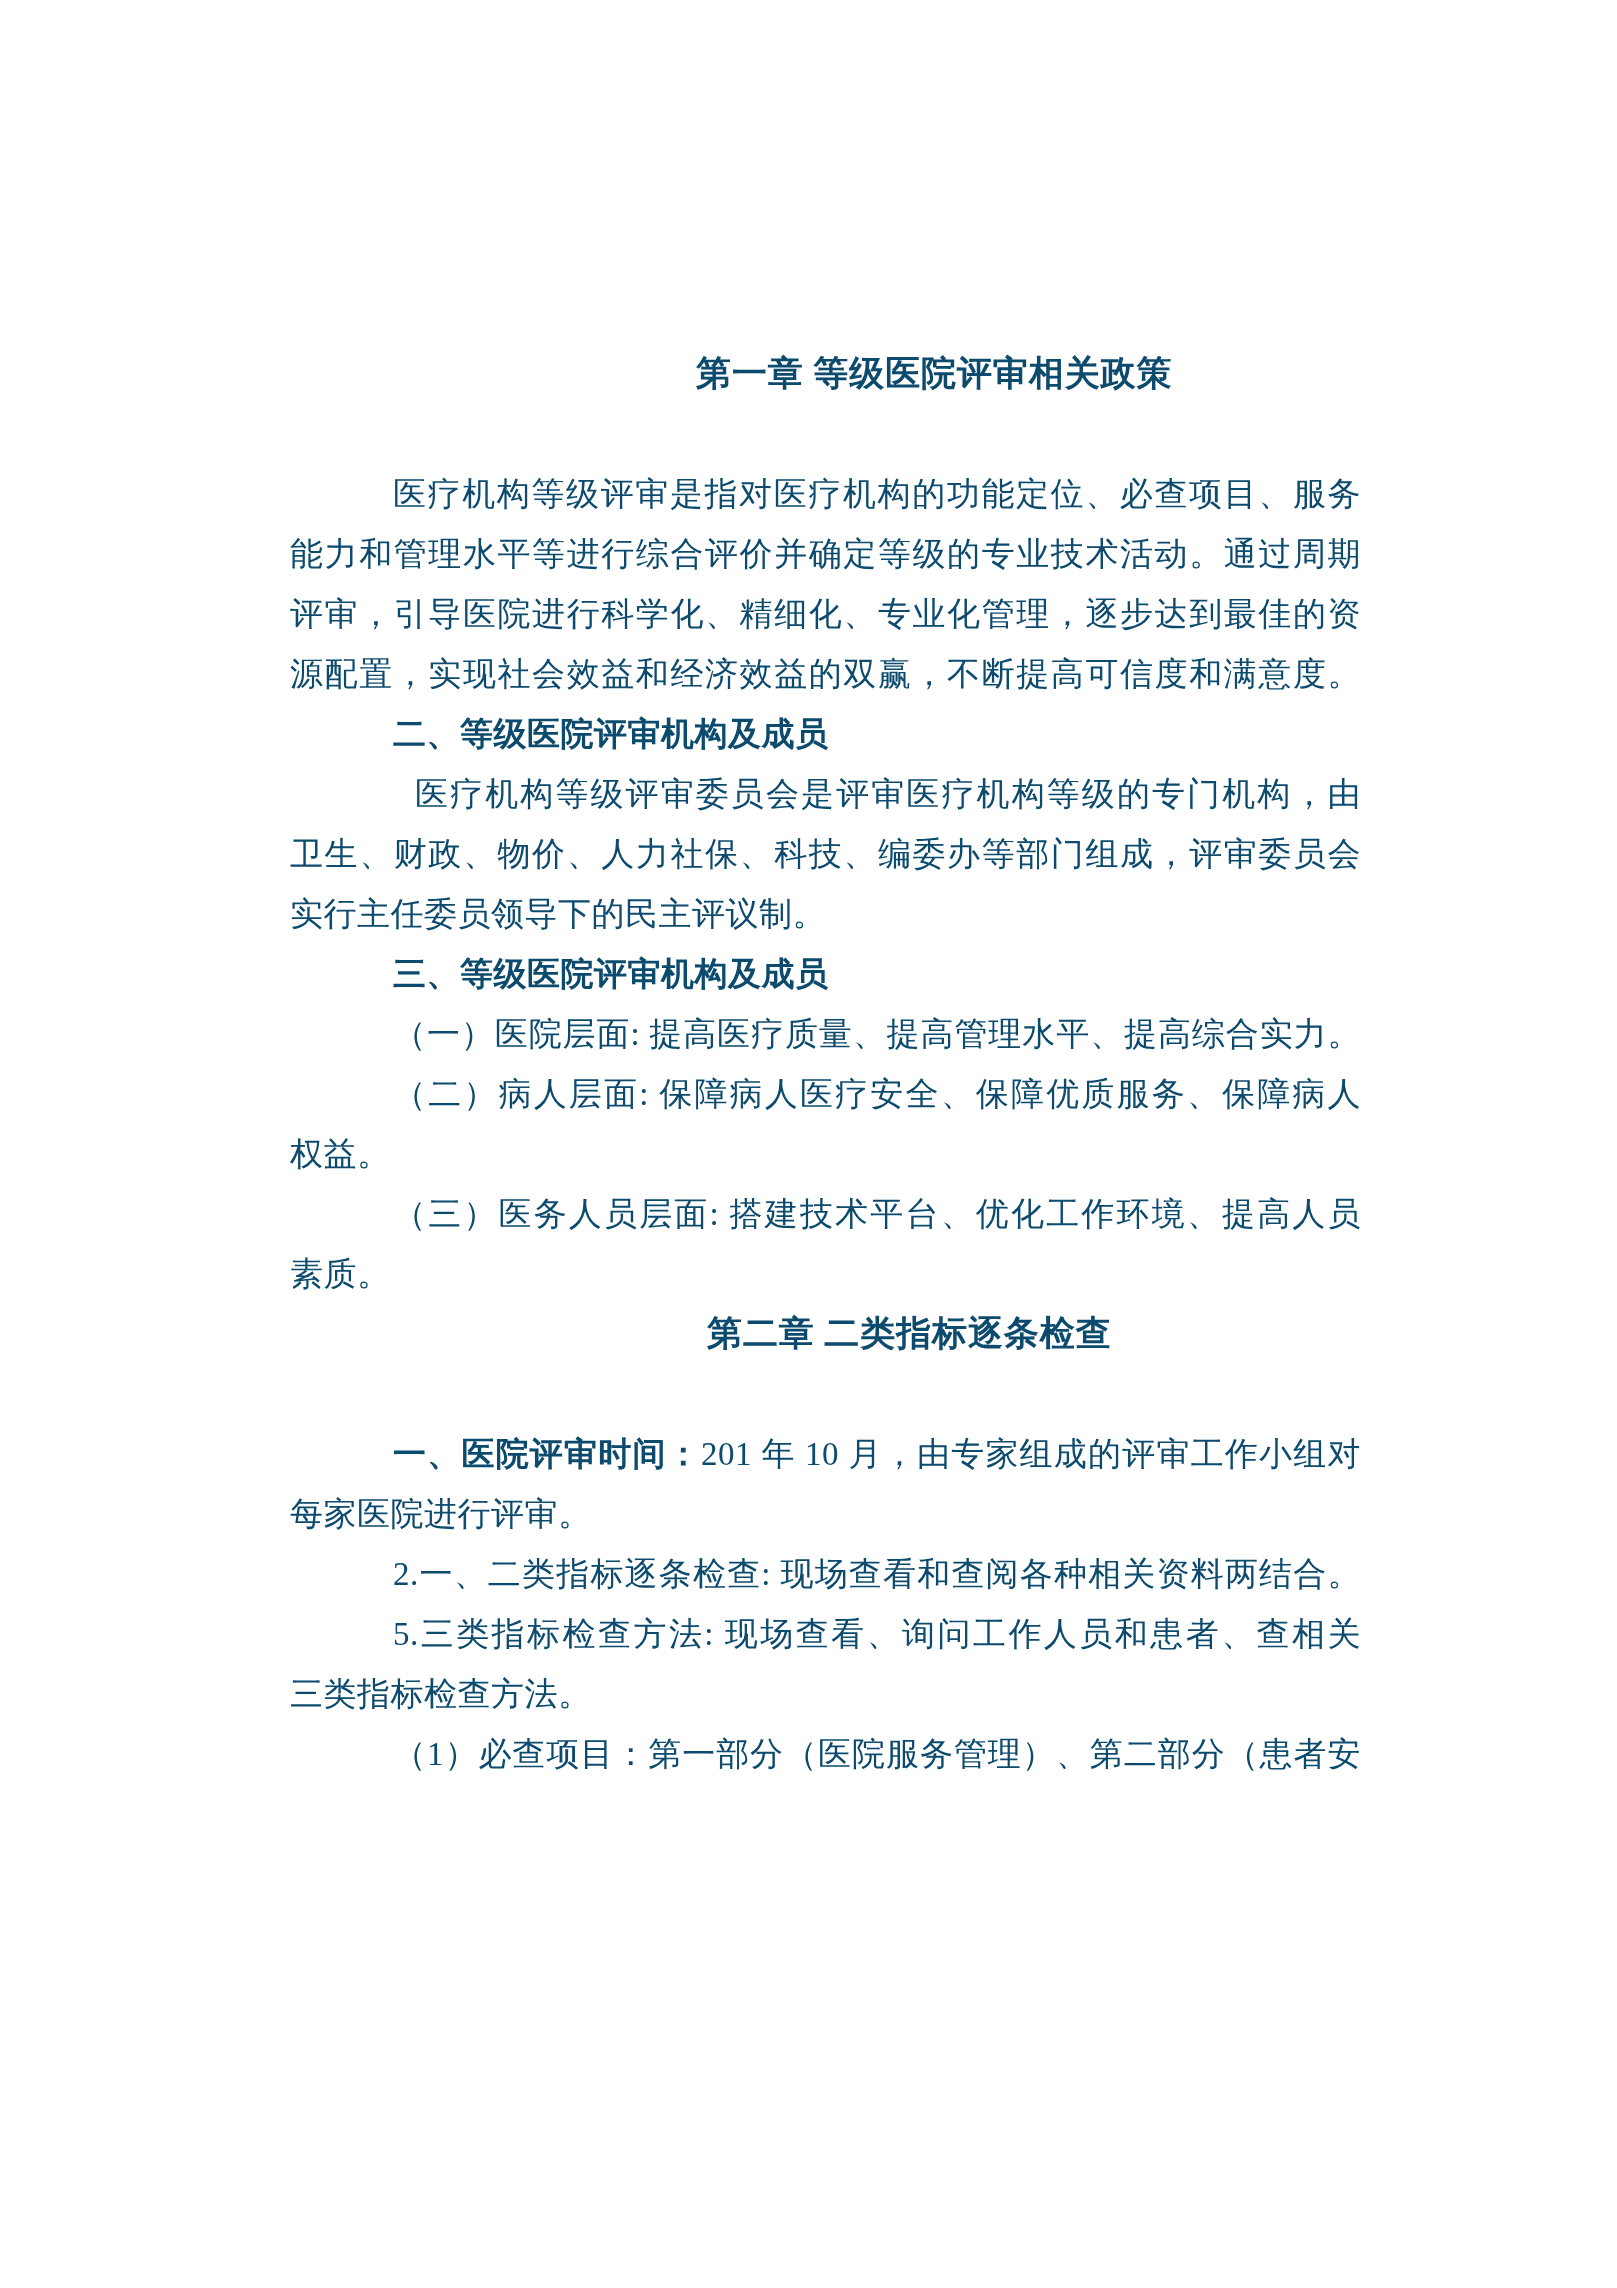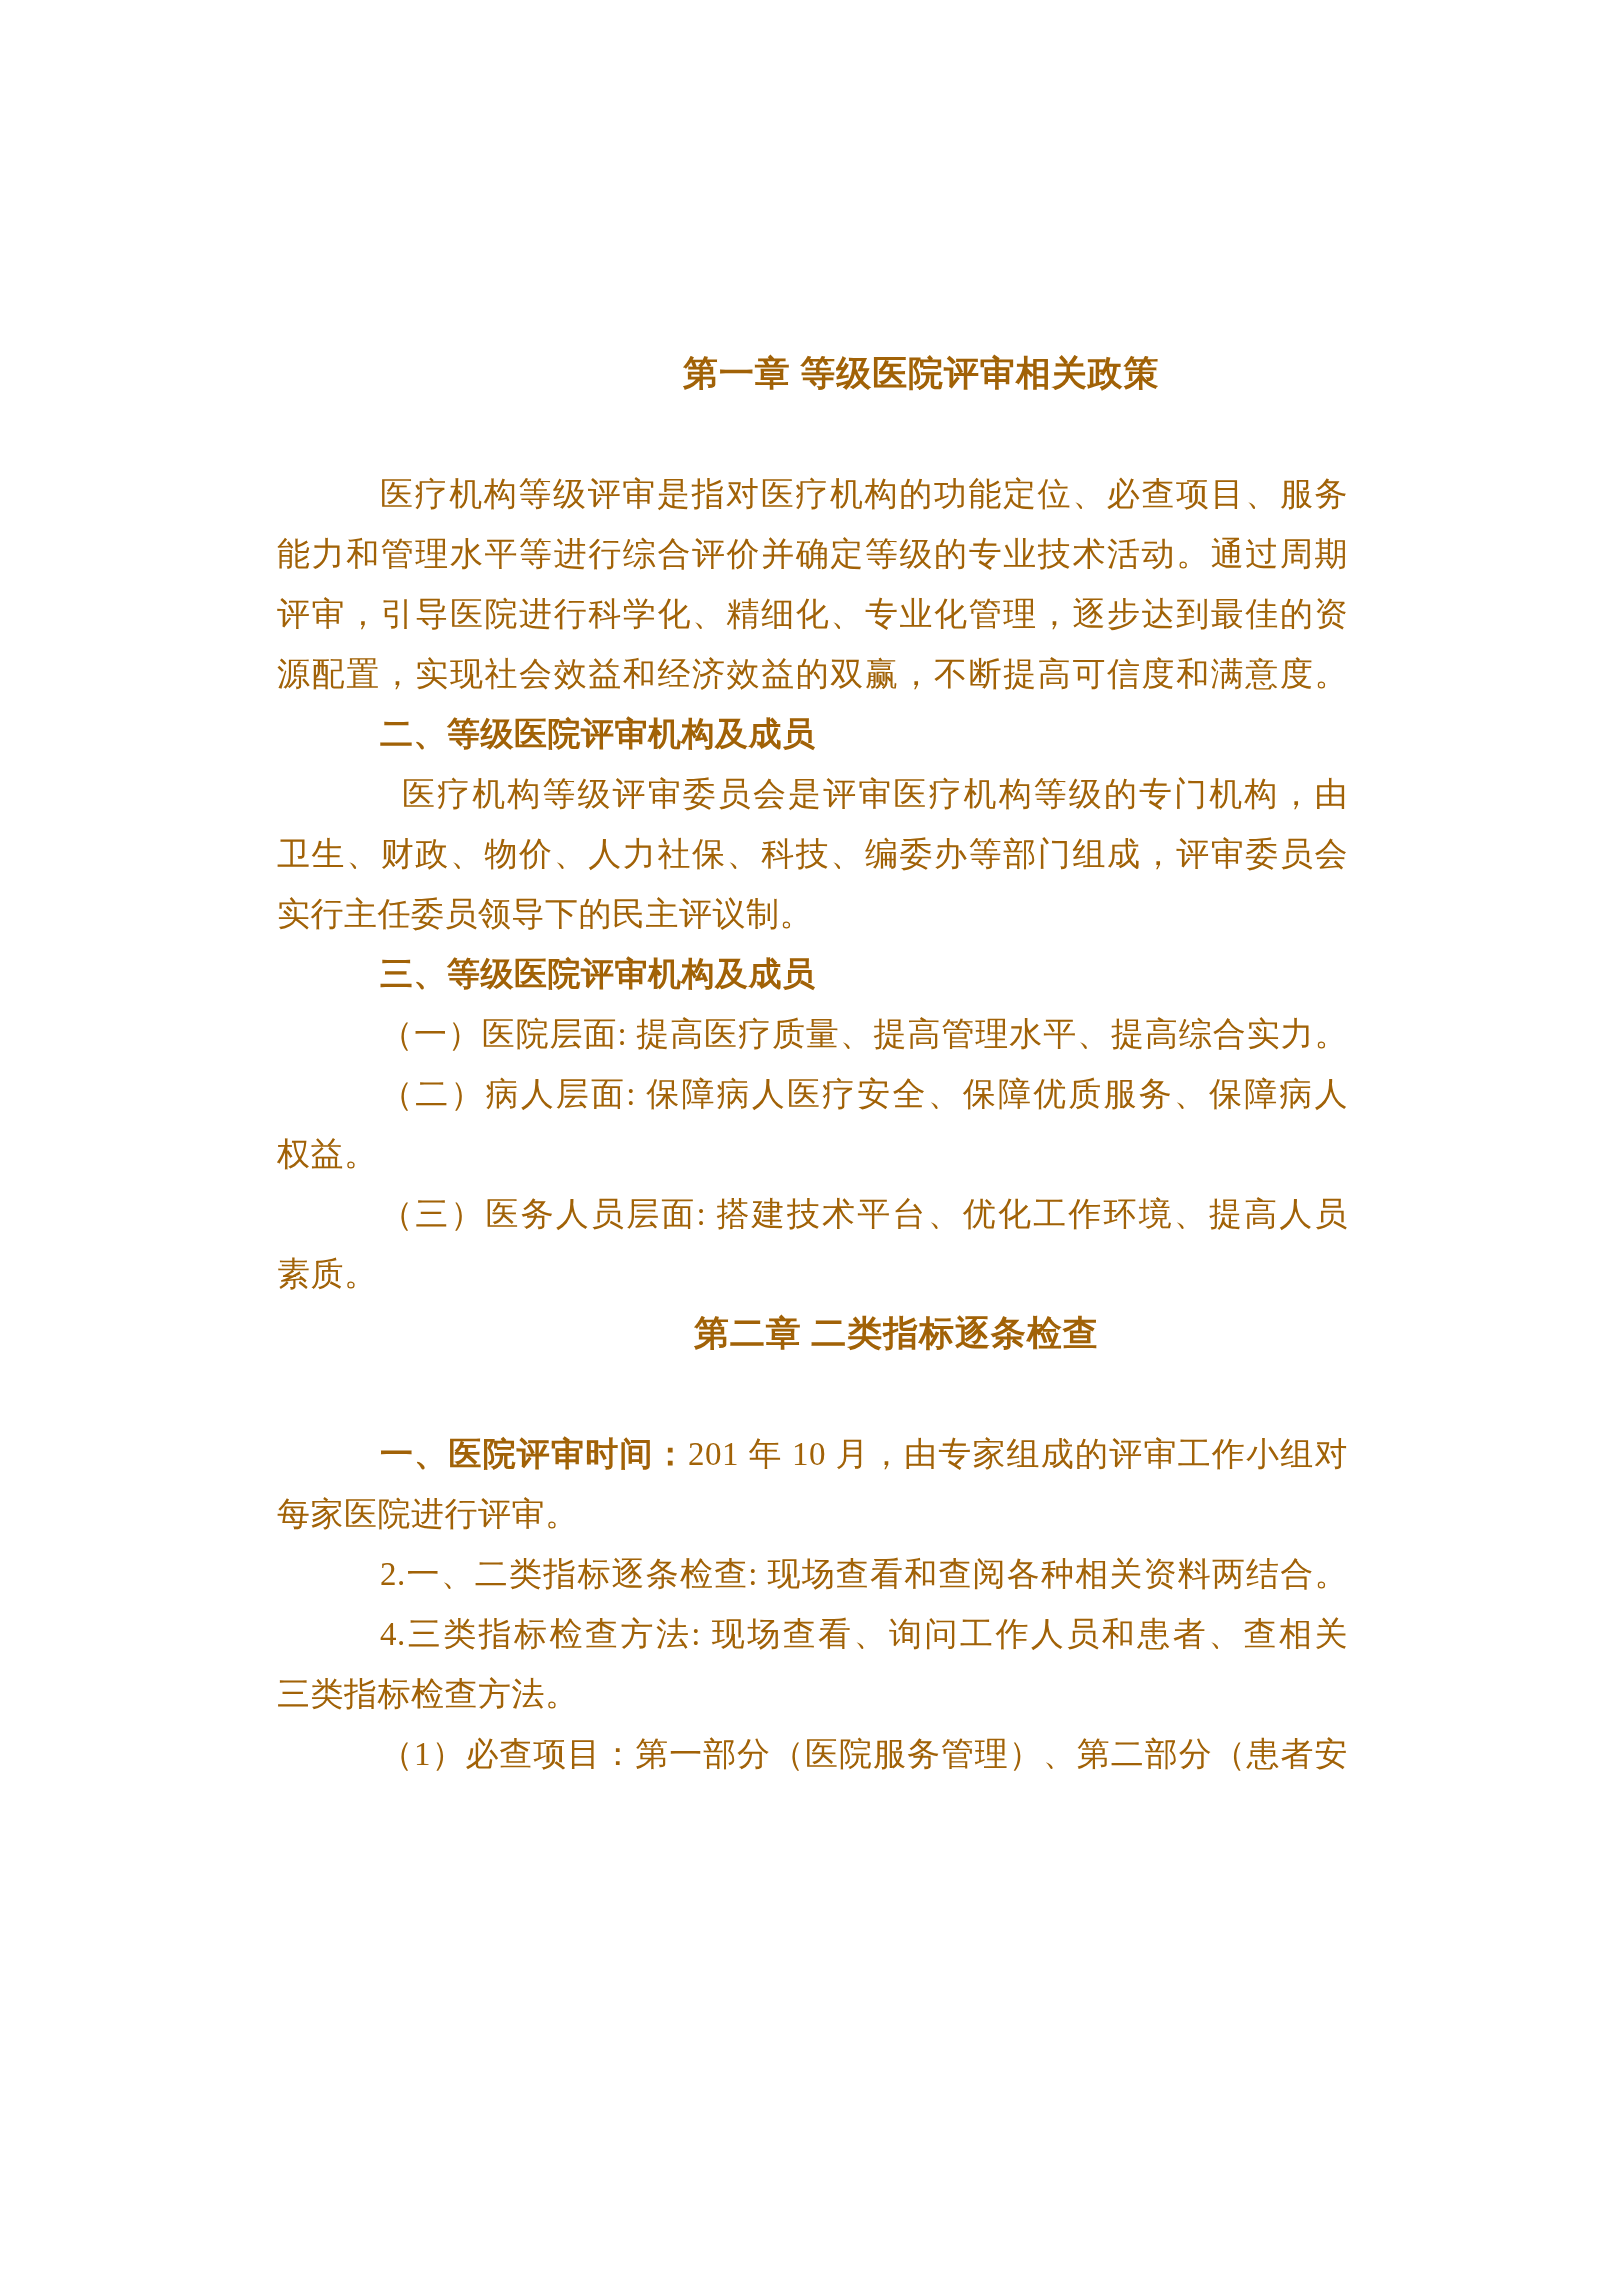--- a/index.html
+++ b/index.html
@@ -16,24 +16,24 @@
   }
   .page {
     position: absolute;
     left: 0; top: 0;
     width: 1618px;
     height: 2289px;
     background: #ffffff;
   }
   .doc {
     position: absolute;
-    left: 277px;
+    left: 290px;
     top: 344px;
     width: 1071px;
-    color: #a16207;
+    color: #0c4a6e;
   }
   .line {
     height: 60px;
     line-height: 60px;
     font-size: 33px;
     letter-spacing: 0.5px;
     overflow: visible;
     white-space: nowrap;
   }
   .justify {
@@ -82,19 +82,19 @@
 
     <div class="line title c2">第二章 二类指标逐条检查</div>
     <div class="line blank"></div>
 
     <div class="line indent justify">
       <span class="bold">一、医院评审时间：</span><span>201 年 10 月，由专家组成的评审工作小组对</span>
     </div>
     <div class="line">每家医院进行评审。</div>
 
     <div class="line indent justify">2.一、二类指标逐条检查: 现场查看和查阅各种相关资料两结合。</div>
-    <div class="line indent justify">4.三类指标检查方法: 现场查看、询问工作人员和患者、查相关</div>
+    <div class="line indent justify">5.三类指标检查方法: 现场查看、询问工作人员和患者、查相关</div>
     <div class="line">三类指标检查方法。</div>
     <div class="line indent justify">（1）必查项目：第一部分（医院服务管理）、第二部分（患者安</div>
 
   </div>
 </div>
 
 
 </body></html>

